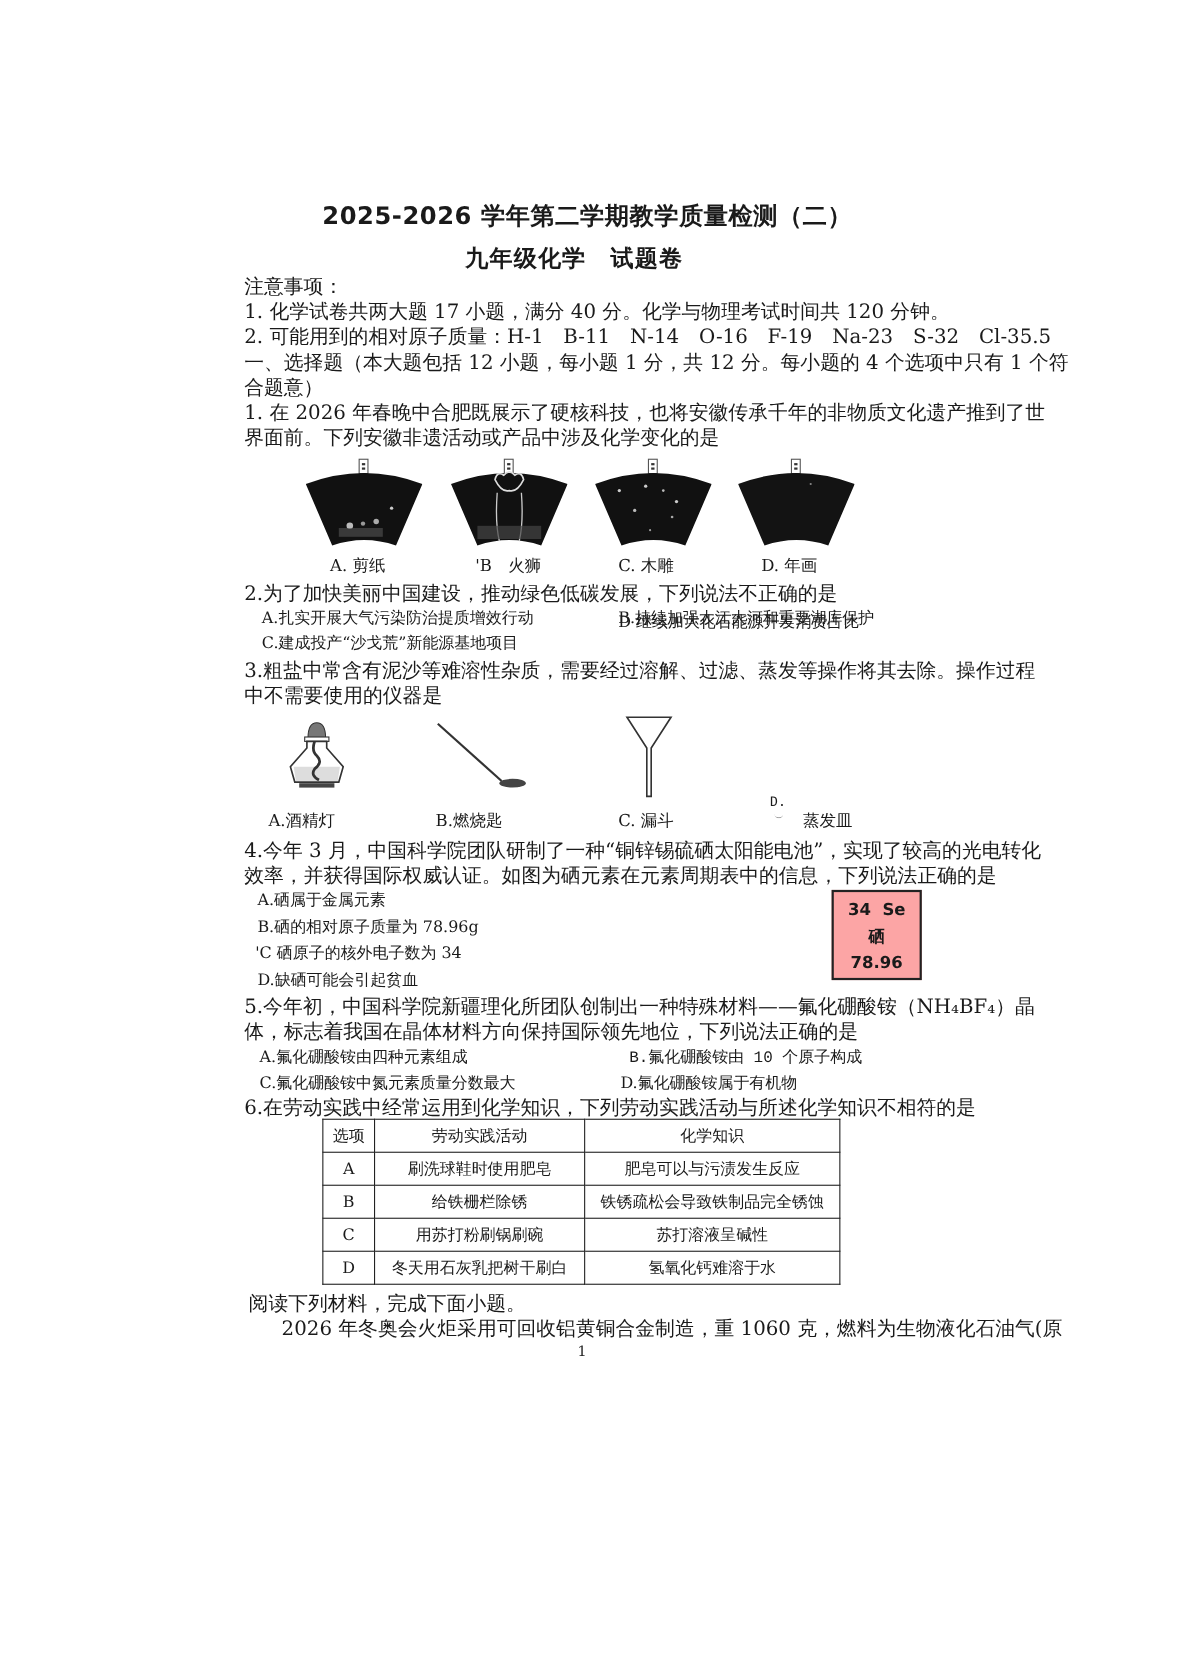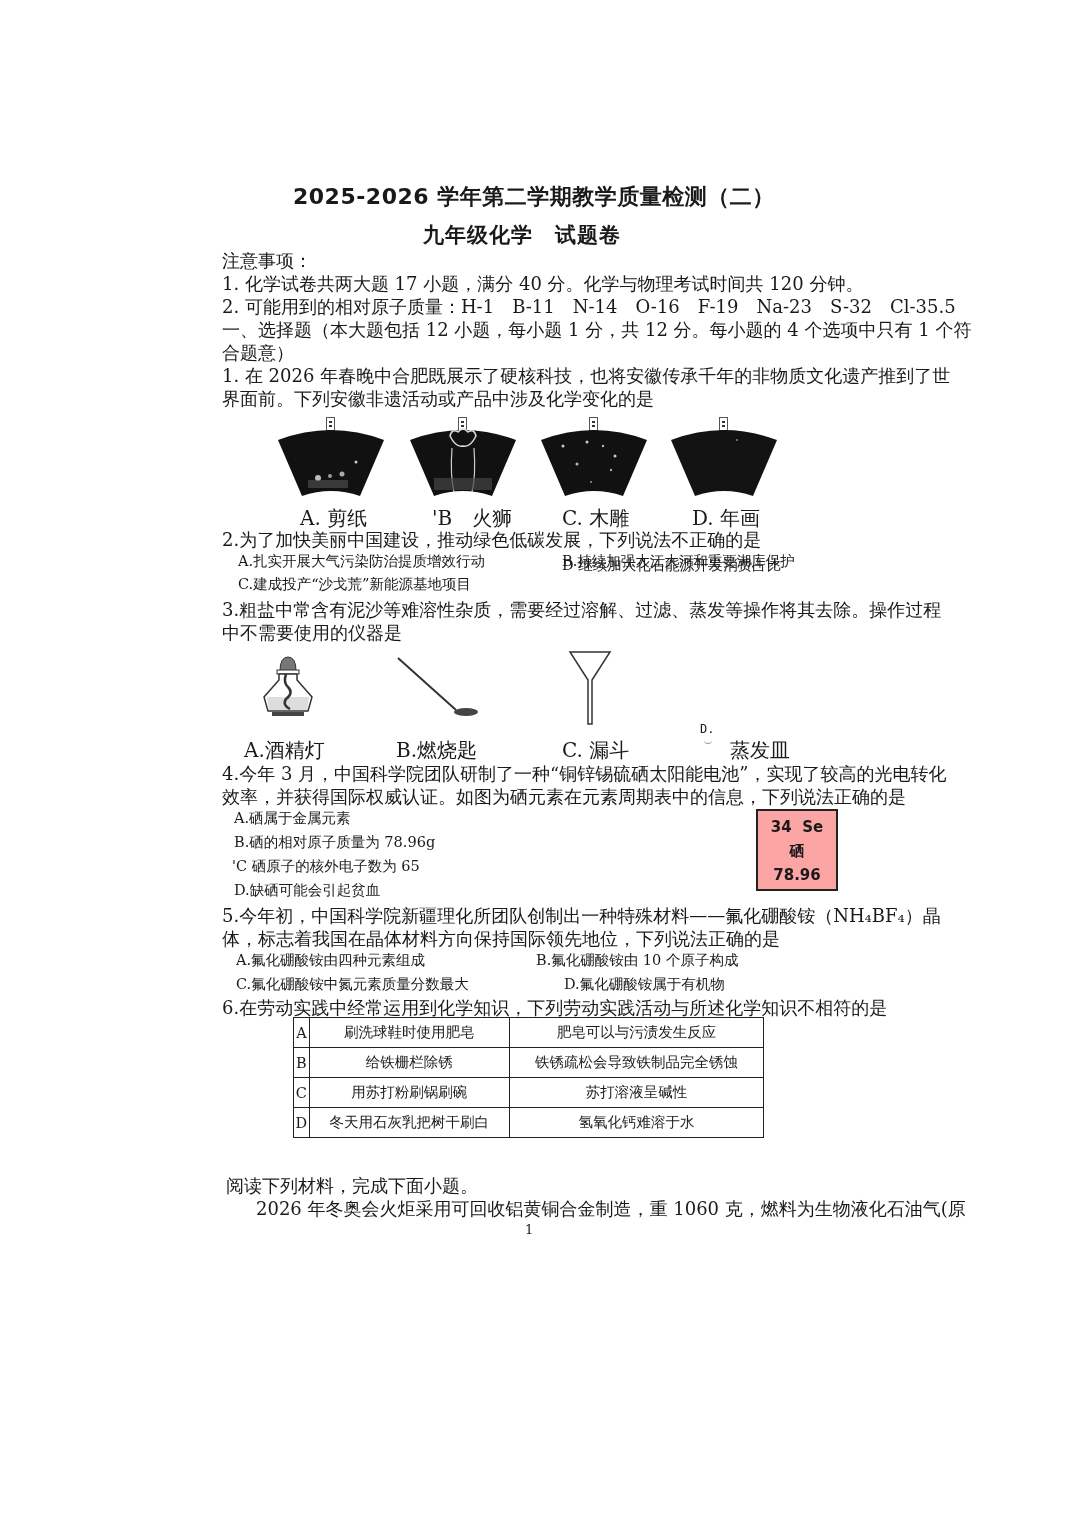--- a/index.html
+++ b/index.html
@@ -3,21 +3,21 @@
 <meta charset="utf-8">
 <style>
   html,body{margin:0;padding:0;background:#ffffff;}
   body{width:1080px;height:1527px;position:relative;overflow:hidden;
        font-family:"DejaVu Serif","Liberation Serif",serif;color:#1a1a1a;}
   .abs{position:absolute;white-space:nowrap;}
   .title{font-family:"DejaVu Sans","Liberation Sans",sans-serif;font-weight:bold;font-size:22px;letter-spacing:0.5px;}
   .subtitle{font-family:"DejaVu Sans","Liberation Sans",sans-serif;font-weight:bold;font-size:21px;letter-spacing:1px;}
   .t{font-size:18px;line-height:23px;}
   .opt{font-size:14.5px;}
-  .figlabel{font-size:20px;}
+  .figlabel{font-size:15px;}
   
   .fan{position:absolute;width:106px;height:72px;}
   .fan-marker{position:absolute;width:7px;height:12px;border:1px solid #555;background:#fff;}
   .fan-marker::before,.fan-marker::after{content:"";position:absolute;left:2px;width:3px;height:2px;background:#333;}
   .fan-marker::before{top:3px}.fan-marker::after{top:7px}
   
   .element-card{position:absolute;left:756px;top:809px;width:78px;height:78px;border:2px solid #222;background:#fca5a5;
      font-family:"DejaVu Sans","Liberation Sans",sans-serif;font-weight:bold;text-align:center;font-size:15px;line-height:24px;}
   .element-card .row1{margin-top:4px;}
   
@@ -114,42 +114,47 @@
 <div class="abs figlabel" style="left:396px;top:737px;">B.燃烧匙</div>
 <div class="abs figlabel" style="left:562px;top:737px;">C. 漏斗</div>
 <div class="abs" style="left:700px;top:722px;font-size:12px;font-family:'DejaVu Sans Mono','Liberation Mono',monospace;">D.</div>
 <div class="abs" style="left:704px;top:740px;width:8px;height:3px;border-bottom:1px solid #999;border-radius:0 0 6px 6px;"></div>
 <div class="abs figlabel" style="left:730px;top:737px;">蒸发皿</div>
 
 <div class="abs t" style="left:222px;top:762px;">4.今年 3 月，中国科学院团队研制了一种“铜锌锡硫硒太阳能电池”，实现了较高的光电转化</div>
 <div class="abs t" style="left:222px;top:785px;">效率，并获得国际权威认证。如图为硒元素在元素周期表中的信息，下列说法正确的是</div>
 <div class="abs opt" style="left:234px;top:809px;">A.硒属于金属元素</div>
 <div class="abs opt" style="left:234px;top:833px;">B.硒的相对原子质量为 78.96g</div>
-<div class="abs opt" style="left:232px;top:857px;">'C 硒原子的核外电子数为 65</div>
+<div class="abs opt" style="left:232px;top:857px;">'C 硒原子的核外电子数为 34</div>
 <div class="abs opt" style="left:234px;top:881px;">D.缺硒可能会引起贫血</div>
 
 <div class="element-card">
   <div class="row1">
     <span>34</span>&nbsp;&nbsp;<span>Se</span>
   </div>
   <div>硒</div>
   <div>78.96</div>
 </div>
 
 <div class="abs t" style="left:222px;top:904px;">5.今年初，中国科学院新疆理化所团队创制出一种特殊材料——氟化硼酸铵（NH₄BF₄）晶</div>
 <div class="abs t" style="left:222px;top:927px;">体，标志着我国在晶体材料方向保持国际领先地位，下列说法正确的是</div>
 <div class="abs opt" style="left:236px;top:951px;">A.氟化硼酸铵由四种元素组成</div>
-<div class="abs opt" style="left:536px;top:951px;">B.氟化硼酸铵由 10 个原子构成</div>
+<div class="abs opt" style="left:572px;top:951px;font-family:Liberation Mono, monospace;">B.氟化硼酸铵由 10 个原子构成</div>
 <div class="abs opt" style="left:236px;top:975px;">C.氟化硼酸铵中氮元素质量分数最大</div>
 <div class="abs opt" style="left:564px;top:975px;">D.氟化硼酸铵属于有机物</div>
 
 <div class="abs t" style="left:222px;top:996px;">6.在劳动实践中经常运用到化学知识，下列劳动实践活动与所述化学知识不相符的是</div>
 
 <table class="labor">
   <tbody>
+      <tr>
+    <th class="c1">选项</th>
+    <th class="c2">劳动实践活动</th>
+    <th>化学知识</th>
+  </tr>
   <tr>
     <td>A</td>
     <td>刷洗球鞋时使用肥皂</td>
     <td>肥皂可以与污渍发生反应</td>
   </tr>
   <tr>
     <td>B</td>
     <td>给铁栅栏除锈</td>
     <td>铁锈疏松会导致铁制品完全锈蚀</td>
   </tr>

